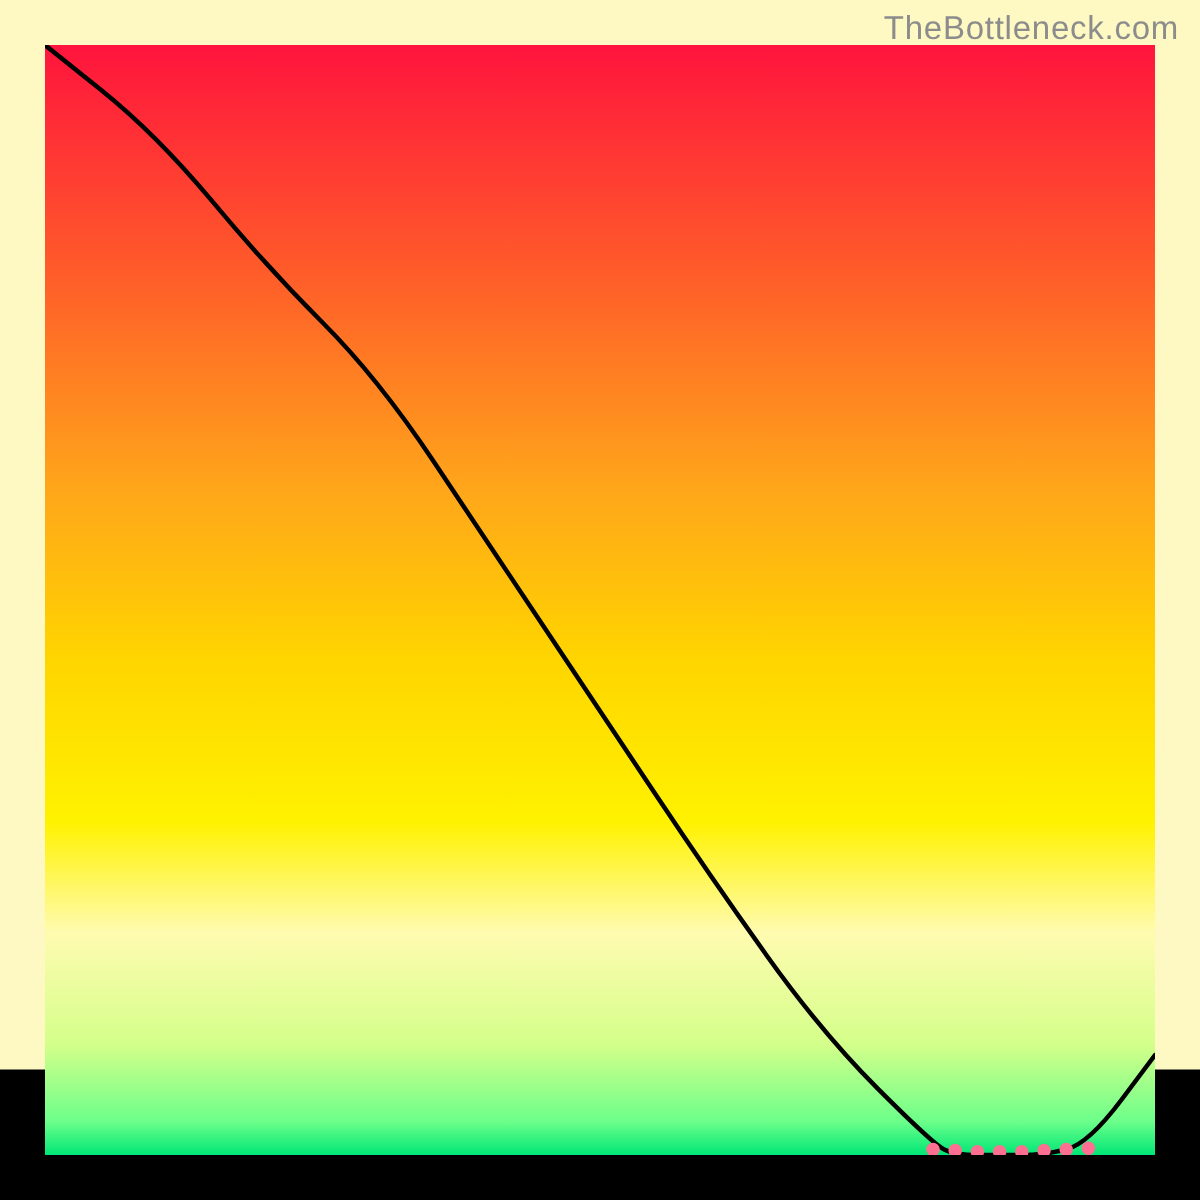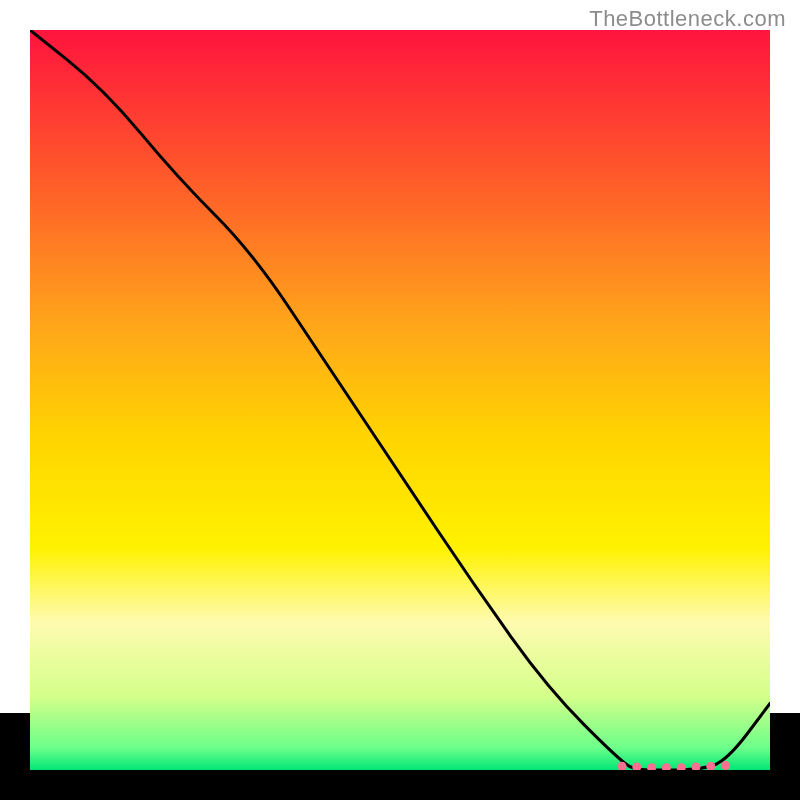--- a/index.html
+++ b/index.html
@@ -1,21 +1,21 @@
 <!DOCTYPE html>
 <html><head>
 <meta charset="utf-8">
 <style>
   * { margin: 0; padding: 0; box-sizing: border-box; }
   html, body { width: 800px; height: 800px; overflow: hidden; background: #000; }
   .frame {
     position: relative;
     width: 800px;
     height: 713px;
-    background: #ffffff;
+    background: #fef9c3;
     text-align: right;
   }
   .watermark {
     position: absolute;
     top: 6px;
     right: 14px;
     font-family: Arial, Helvetica, sans-serif;
     font-size: 22px;
     color: #8c8c8c;
     letter-spacing: 0.5px;

